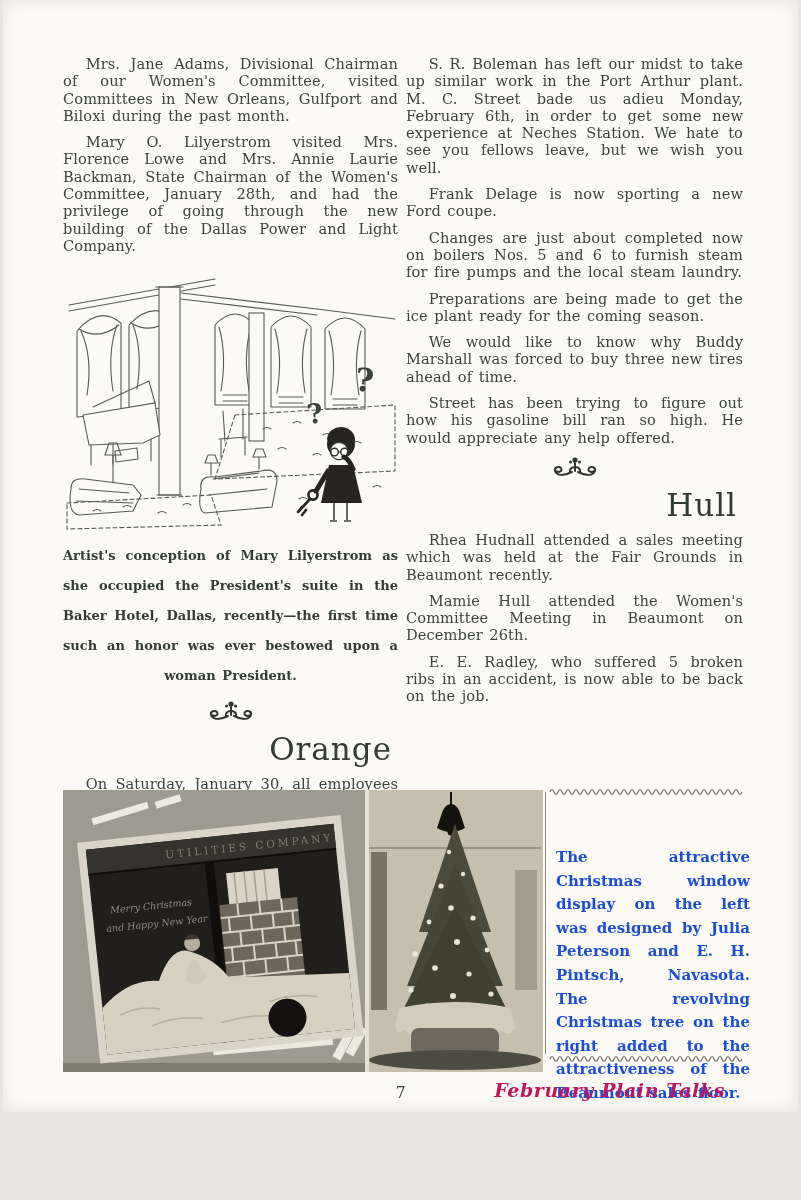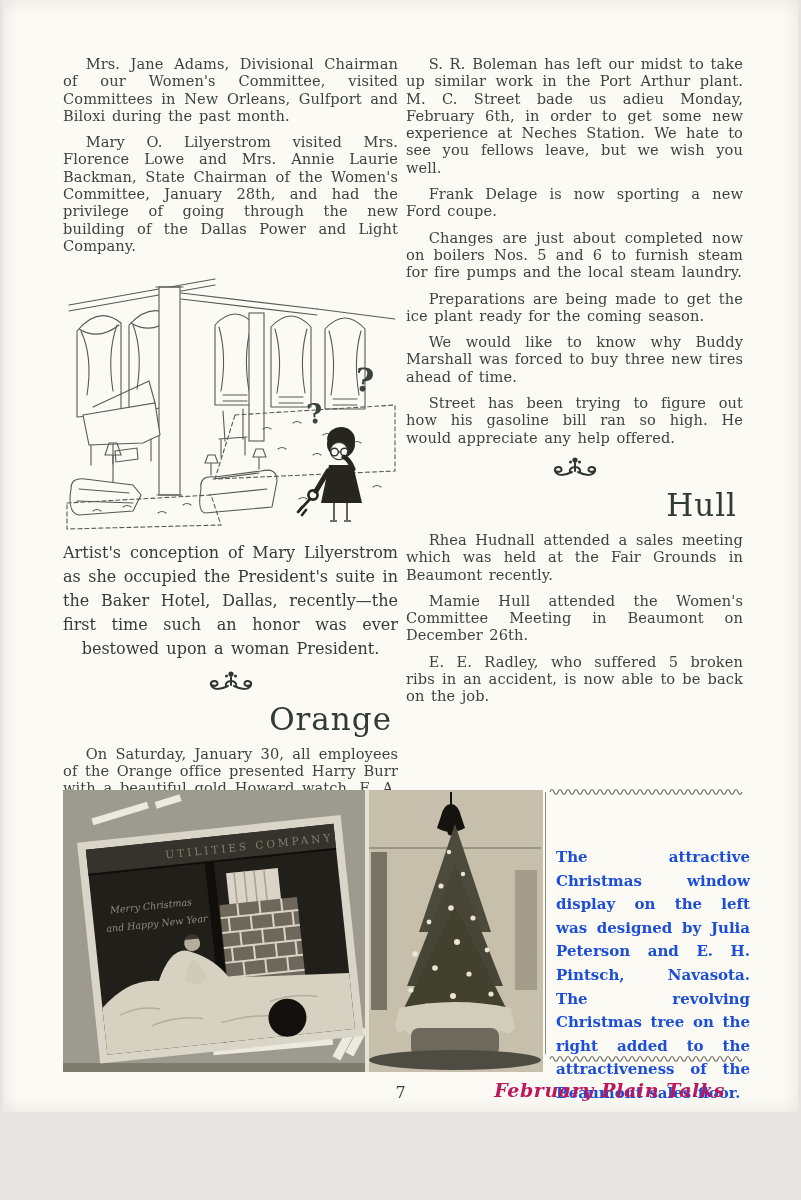--- a/index.html
+++ b/index.html
@@ -12,22 +12,22 @@
     background:#fbfaf5;color:#3b433d;
     box-shadow:inset 0 0 18px rgba(120,120,110,.18);
   }
   .col{position:absolute;font-size:14.6px;line-height:17.3px;}
   .para{
     margin:0 0 9px 0;text-align:justify;text-indent:1.55em;
     word-spacing:1.8px;letter-spacing:.1px;
   }
   .cartoon-wrap{margin:4px 0 6px 0;}
   .caption-bold{
-    font-weight:normal;color:#343c36;text-align:justify;text-align-last:center;
-    font-size:16px;line-height:24px;word-spacing:2.2px;margin:2px 0 4px 0;
+    font-weight:bold;color:#343c36;text-align:justify;text-align-last:center;
+    font-size:13px;line-height:30px;word-spacing:2.2px;margin:2px 0 4px 0;
   }
   .ornament{display:block;margin:8px auto 6px auto;}
   .script-head{
     font-weight:500;font-size:31px;line-height:36px;
     text-align:right;padding-right:6px;color:#333b35;margin:2px 0 8px 0;
     letter-spacing:1px;
   }
   .photo-montage{position:absolute;left:60px;top:790px;}
   .photo-caption{
     position:absolute;left:553px;top:846px;width:194px;

